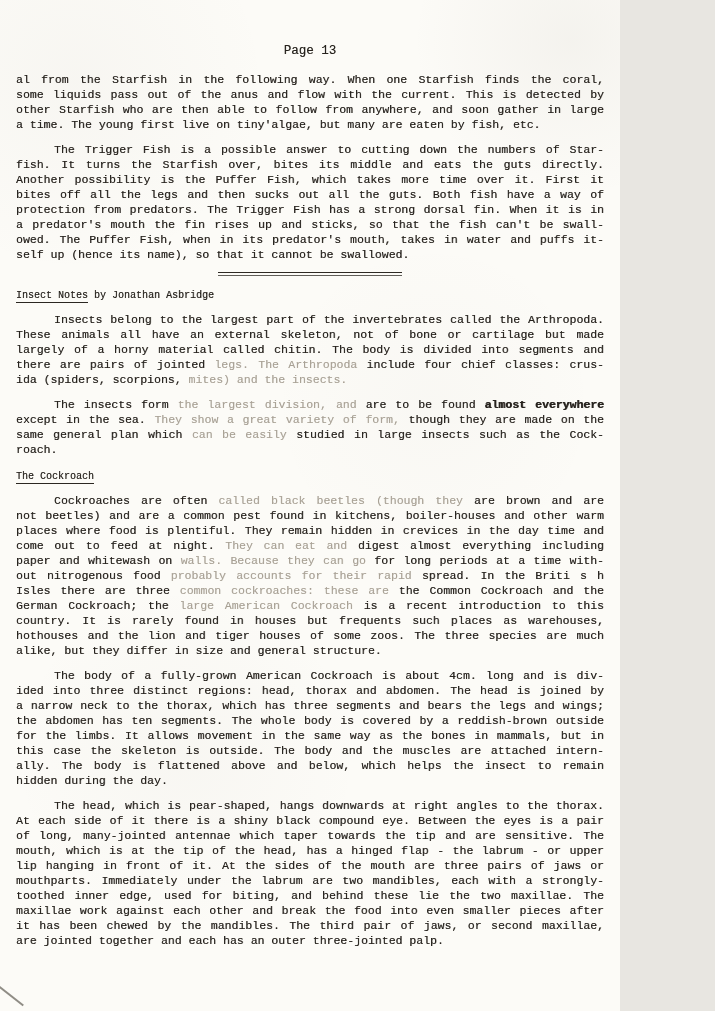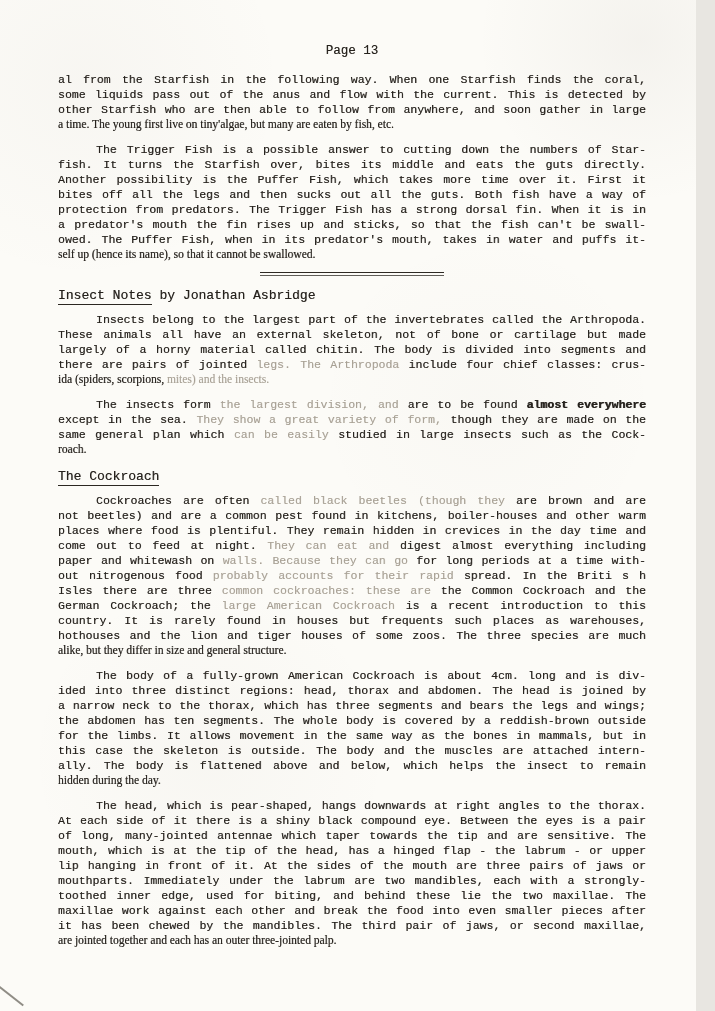--- a/index.html
+++ b/index.html
@@ -1,31 +1,30 @@
 <!DOCTYPE html>
 <html><head>
 <meta charset="utf-8">
 <style>
   html, body { margin: 0; padding: 0; }
   body { background: #e8e6e1; }
   .scan {
     position: relative;
-    width: 688px;
+    width: 620px;
     height: 1011px;
     margin: 0;
     background:
       radial-gradient(circle at 12% 8%, rgba(120,108,92,0.035), rgba(120,108,92,0) 18%),
       radial-gradient(circle at 92% 4%, rgba(120,108,92,0.06), rgba(120,108,92,0) 14%),
       radial-gradient(circle at 70% 40%, rgba(120,108,92,0.025), rgba(120,108,92,0) 22%),
       radial-gradient(circle at 30% 75%, rgba(120,108,92,0.03), rgba(120,108,92,0) 20%),
       #fcfbf7;
     overflow: hidden;
     font-family: "Liberation Mono", "DejaVu Sans Mono", monospace;
     color: #26221d;
-    padding-left: 8px;
   }
   .page-number {
     padding-top: 44px;
     text-align: center;
     font-size: 12.5px;
     line-height: 15px;
     text-shadow: 0.35px 0 0 rgba(38,34,29,0.55);
   }
   .column {
     width: 588px;
@@ -34,25 +33,25 @@
     line-height: 15px;
     text-shadow: 0.35px 0 0 rgba(38,34,29,0.5);
   }
   .para { margin: 0 0 10px 0; }
   .line {
     text-align: justify;
     text-align-last: justify;
     text-justify: inter-word;
     white-space: normal;
   }
-  .line.short { text-align-last: left; font-family: Liberation Serif, serif; }
+  .line.short { text-align-last: left; }
   .line.indent { padding-left: 38px; }
   .seg-f { color: #a8a195; text-shadow: 0.3px 0 0 rgba(168,161,149,0.4); margin-top: 24px; }
   .seg-b { font-weight: bold; text-shadow: 0.6px 0 0 rgba(38,34,29,0.8); }
-  .heading { margin: 12px 0 9px 0; font-size: 13px; }
+  .heading { margin: 12px 0 9px 0; font-size: 10px; }
   .heading .u {
     border-bottom: 1.5px solid #2b2721;
     padding-bottom: 1px;
   }
   .rule {
     width: 184px;
     height: 2px;
     margin: 3px auto 9px auto;
     border-top: 1.7px solid #2e2a24;
     border-bottom: 1.2px solid rgba(46,42,36,0.75);

